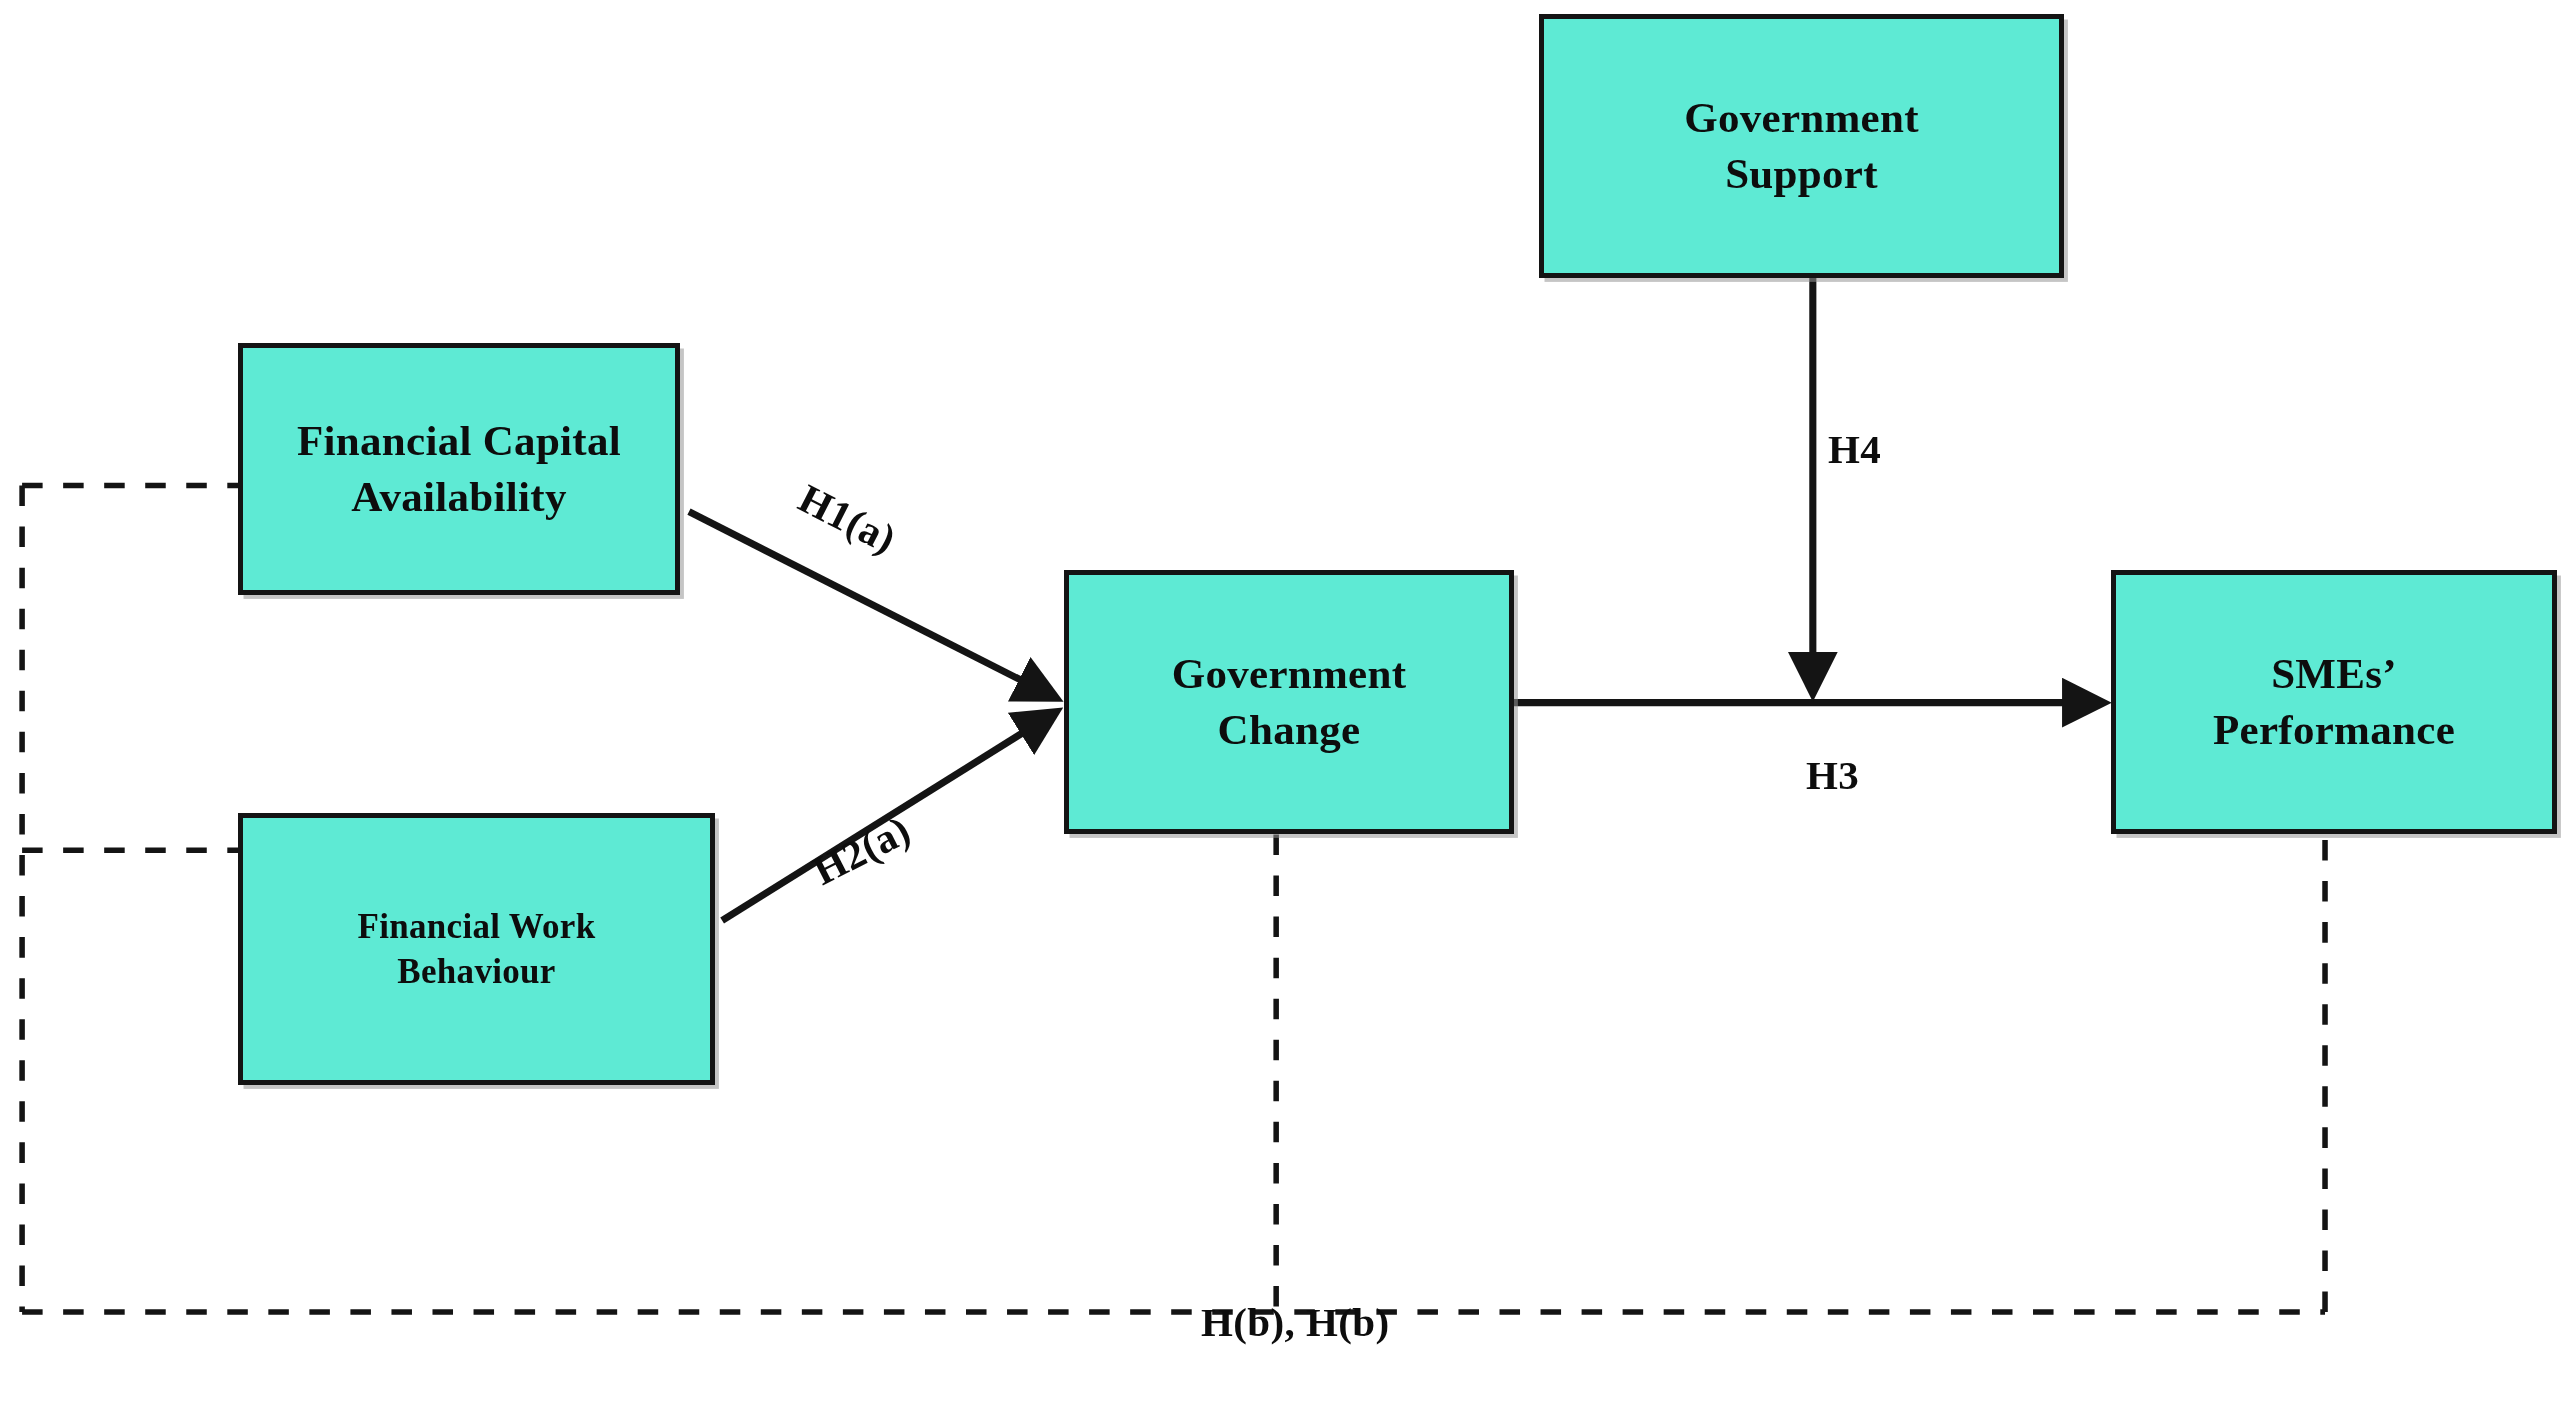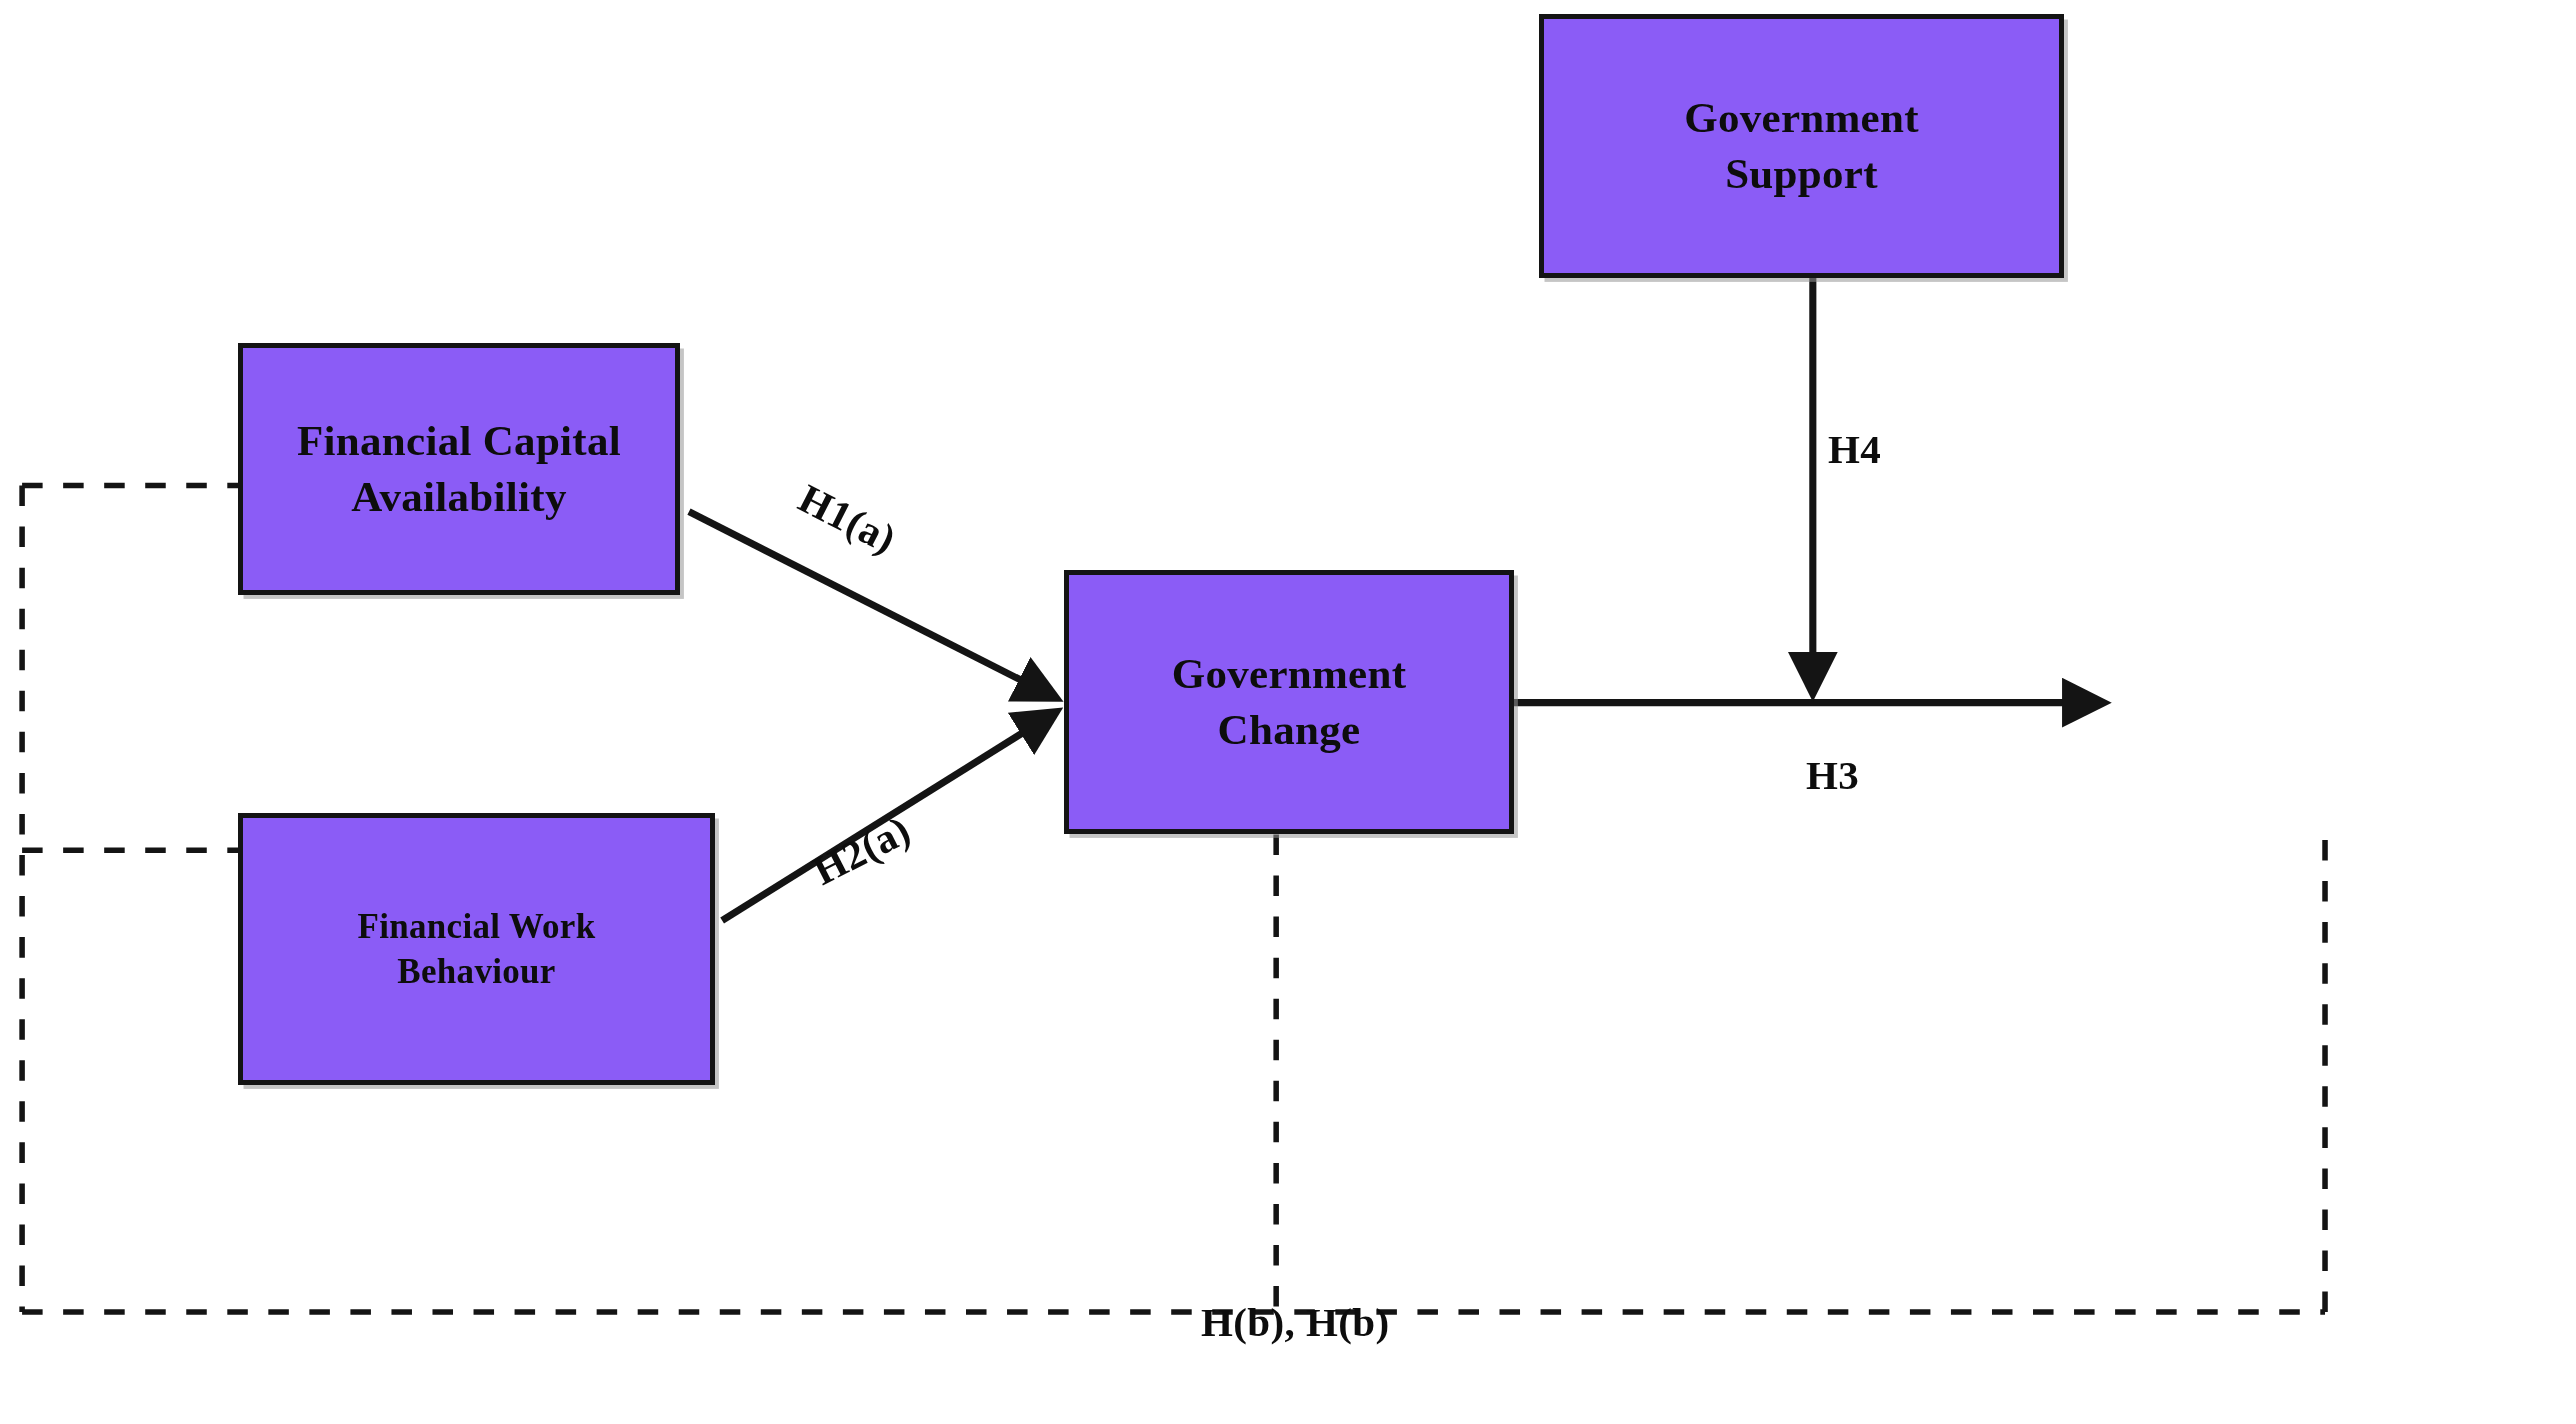--- a/index.html
+++ b/index.html
@@ -21,21 +21,21 @@
     position: absolute;
     top: 0;
     left: 0;
     width: 2576px;
     height: 1425px;
   }
   .node-box {
     position: absolute;
     box-sizing: border-box;
     border: 5.5px solid #141414;
-    background: #8b5cf6;
+    background: #5eead4;
     display: flex;
     align-items: center;
     justify-content: center;
     text-align: center;
     box-shadow: 4.7px 4.7px 0 -0.8px rgba(150,150,150,0.55);
   }
   .node-label {
     font-weight: bold;
     color: #0d0d0d;
     line-height: 1.30;
@@ -116,20 +116,26 @@
     </div>
   </div>
 
   <div class="node-box" style="left:1539px; top:14px; width:525px; height:264px;">
     <div class="node-label size-lg">
       <span>Government</span><br>
       <span>Support</span>
     </div>
   </div>
 
+  <div class="node-box" style="left:2111px; top:570px; width:446px; height:264px;">
+    <div class="node-label size-lg">
+      <span>SMEs’</span><br>
+      <span>Performance</span>
+    </div>
+  </div>
 
   <div class="edge-label rot-down" style="left:813px; top:474px;">H1(a)</div>
 
   <div class="edge-label rot-up" style="left:805px; top:852px;">H2(a)</div>
 
   <div class="edge-label" style="left:1806px; top:751px;">H3</div>
 
   <div class="edge-label" style="left:1828px; top:425px;">H4</div>
 
   <div class="edge-label" style="left:1201px; top:1298px;">H(b), H(b)</div>

